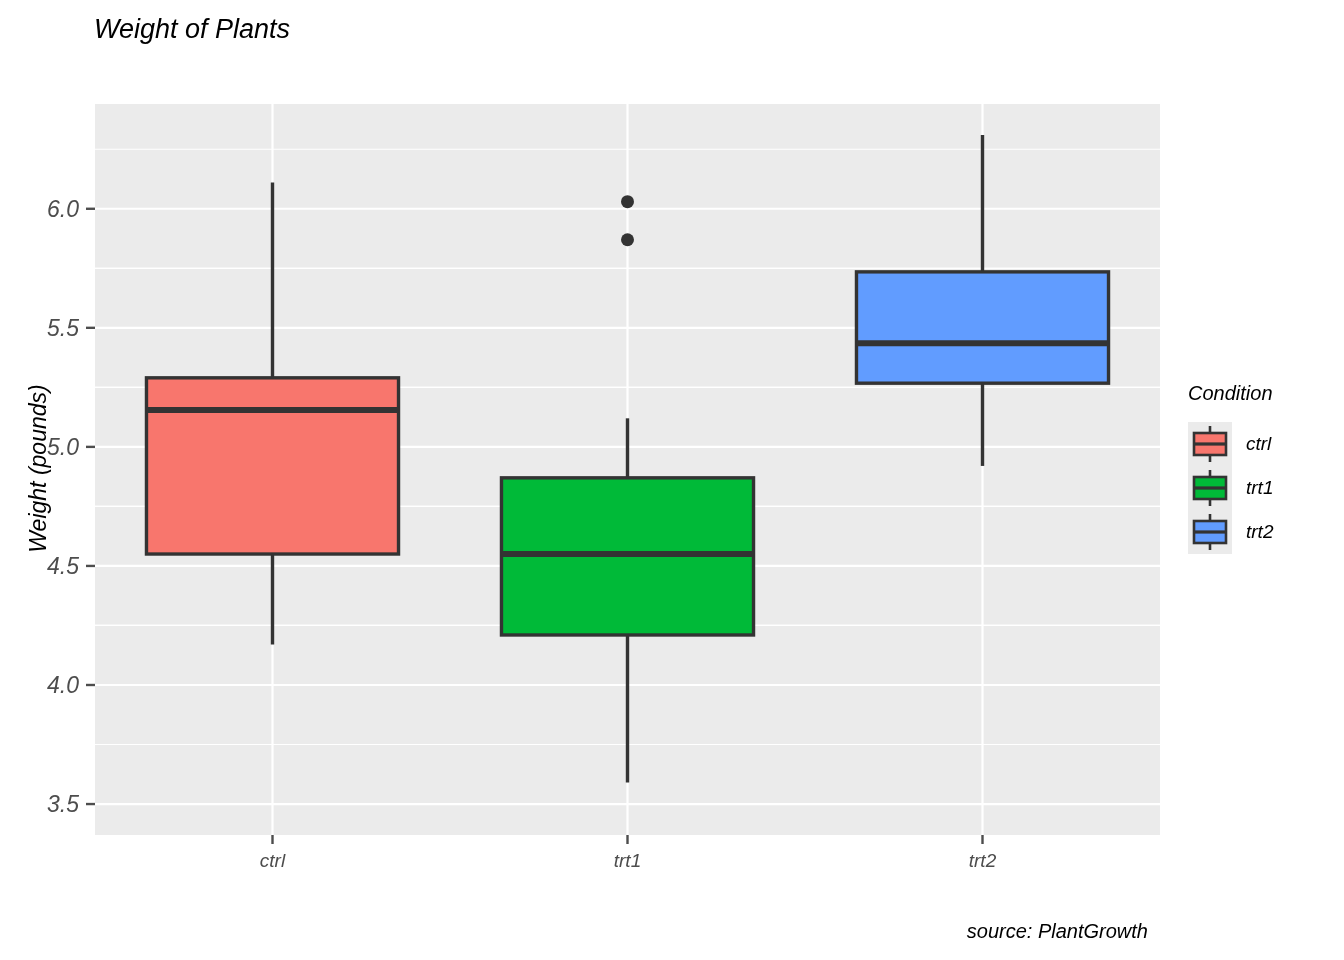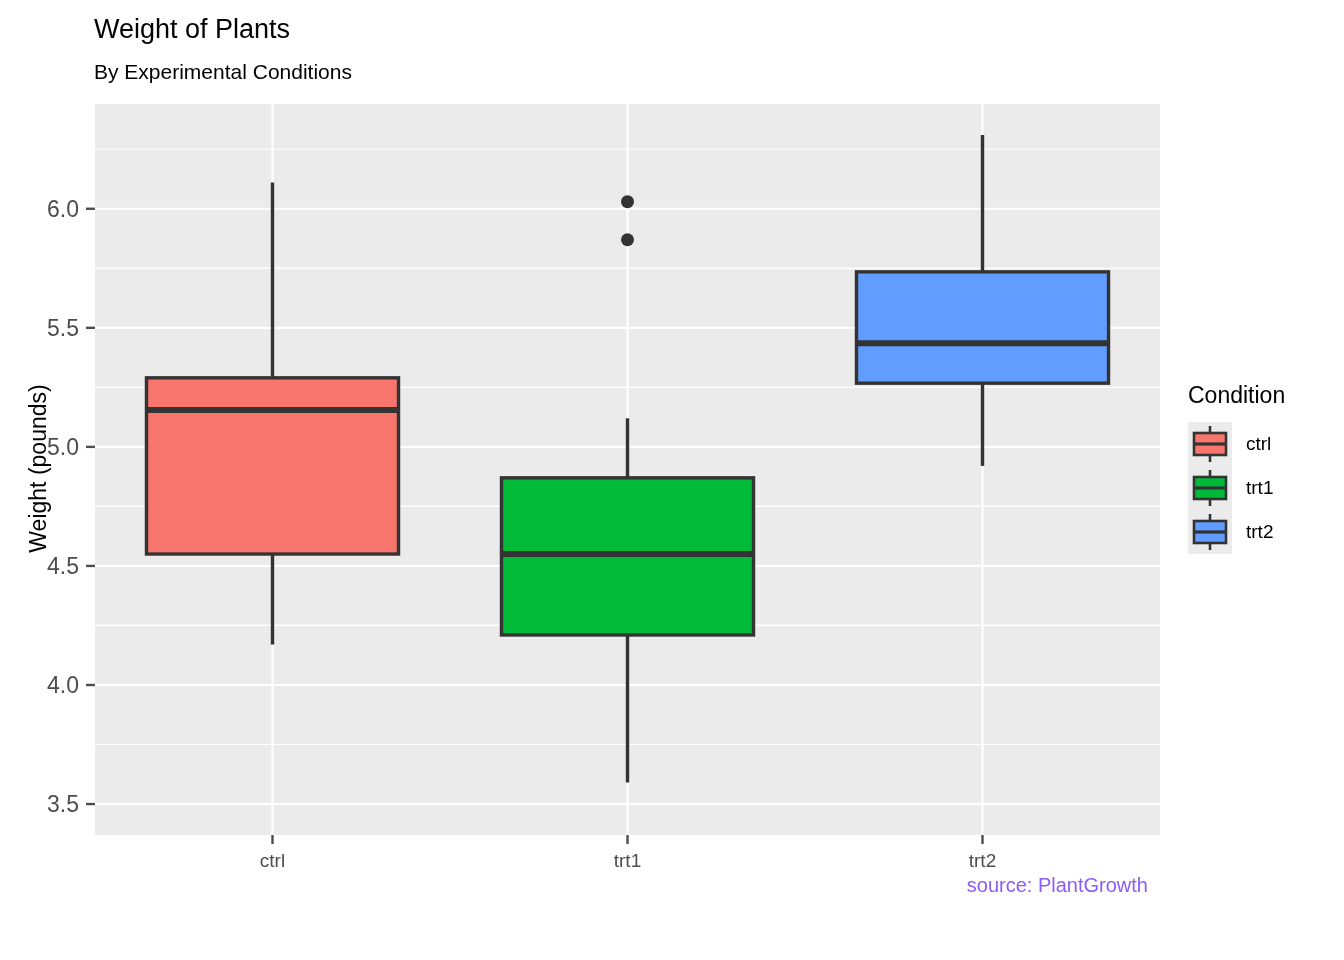--- a/index.html
+++ b/index.html
@@ -10,43 +10,44 @@
   body {
     width: 1344px;
     height: 960px;
     font-family: "Liberation Sans", sans-serif;
     overflow: hidden;
   }
   #plot-root {
     position: relative;
     width: 1344px;
     height: 960px;
+    font-style: italic;
   }
   .chart-title {
     position: absolute;
     left: 94px;
     top: 14px;
     font-size: 27px;
     color: #000000;
     white-space: nowrap;
   }
   .chart-subtitle {
     position: absolute;
     left: 94px;
     top: 60px;
     font-size: 21px;
     color: #000000;
     white-space: nowrap;
   }
   .chart-caption {
     position: absolute;
     right: 196px;
-    top: 874px;
+    top: 920px;
     font-size: 20px;
-    color: #8b5cf6;
+    color: #000000;
     white-space: nowrap;
   }
   .axis-title-x {
     position: absolute;
     left: 0;
     top: 876px;
     width: 1160px;
     text-align: center;
     font-size: 23px;
     color: #000000;
@@ -58,21 +59,21 @@
     width: 560px;
     text-align: center;
     font-size: 23px;
     color: #000000;
     transform: rotate(-90deg);
   }
   .legend-title {
     position: absolute;
     left: 1188px;
     top: 382px;
-    font-size: 23px;
+    font-size: 20px;
     color: #000000;
     white-space: nowrap;
   }
   .legend-items {
     position: absolute;
     left: 1188px;
     top: 422px;
   }
   .legend-row {
     display: flex;
@@ -94,21 +95,20 @@
   }
   svg { display: block; }
   text { font-family: "Liberation Sans", sans-serif; }
 </style>
 </head>
 <body>
 
 <div id="plot-root">
 
   <div class="chart-title">Weight of Plants</div>
-  <div class="chart-subtitle">By Experimental Conditions</div>
 
   <svg id="plot-svg" width="1344" height="960">
       <rect x="95" y="104" width="1065" height="731" fill="#EBEBEB"></rect>
       <g>
         <line x1="95" x2="1160" y1="804.0456026058632" y2="804.0456026058632" stroke="#FFFFFF" stroke-width="2.2"></line>
         <line x1="95" x2="1160" y1="744.5179153094463" y2="744.5179153094463" stroke="#FFFFFF" stroke-width="1.2"></line>
         <line x1="95" x2="1160" y1="684.9902280130293" y2="684.9902280130293" stroke="#FFFFFF" stroke-width="2.2"></line>
         <line x1="95" x2="1160" y1="625.4625407166125" y2="625.4625407166125" stroke="#FFFFFF" stroke-width="1.2"></line>
         <line x1="95" x2="1160" y1="744.5179153094463" y2="744.5179153094463" stroke="#FFFFFF" stroke-width="1.2"></line>
         <line x1="95" x2="1160" y1="565.9348534201955" y2="565.9348534201955" stroke="#FFFFFF" stroke-width="2.2"></line>

